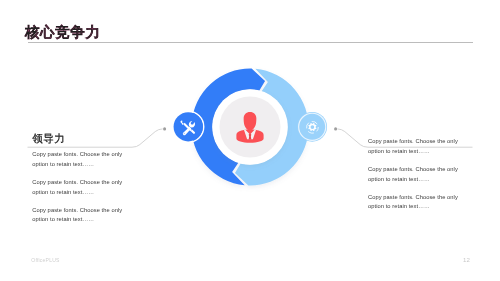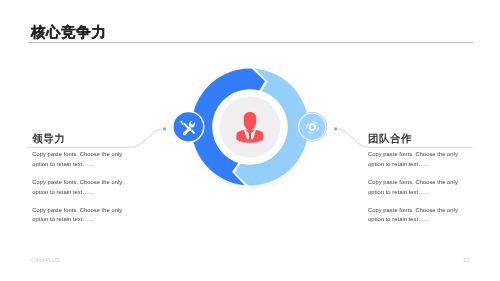--- a/index.html
+++ b/index.html
@@ -2,22 +2,22 @@
 <html><head>
 <meta charset="utf-8">
 <style>
   html,body{margin:0;padding:0;background:#fff;}
   body{width:500px;height:281px;overflow:hidden;
        font-family:"Liberation Sans",sans-serif;
        -webkit-font-smoothing:antialiased;}
   .slide{position:relative;width:500px;height:281px;background:#ffffff;overflow:hidden;}
 
   
-  .slide-title{position:absolute;left:31px;top:22.7px;
-      font-size:14.5px;font-weight:bold;color:#404040;letter-spacing:0.6px;
+  .slide-title{position:absolute;left:25px;top:22.7px;
+      font-size:14.5px;font-weight:bold;color:#ec4899;letter-spacing:0.6px;
       line-height:18px;white-space:nowrap;
       -webkit-text-stroke:0.32px #202020;}
   .title-rule{position:absolute;left:27.5px;top:42px;width:445.5px;height:1px;
       background:#bcbcbc;}
 
   
   .block{position:absolute;}
   .block-left{left:32.3px;top:132px;}
   .block-right{left:368px;top:132px;}
   .block-title{font-size:10.5px;font-weight:normal;color:#1d1d1d;
@@ -129,21 +129,20 @@
         <span>option to retain text……</span>
       </p>
       <p class="para">
         <span>Copy paste fonts. Choose the only</span><br>
         <span>option to retain text……</span>
       </p>
     </div>
   </div>
 
   <div class="block block-right">
-    <div class="block-title">团队合作</div>
 
     <div class="paras">
       <p class="para">
         <span>Copy paste fonts. Choose the only</span><br>
         <span>option to retain text……</span>
       </p>
       <p class="para">
         <span>Copy paste fonts. Choose the only</span><br>
         <span>option to retain text……</span>
       </p>

